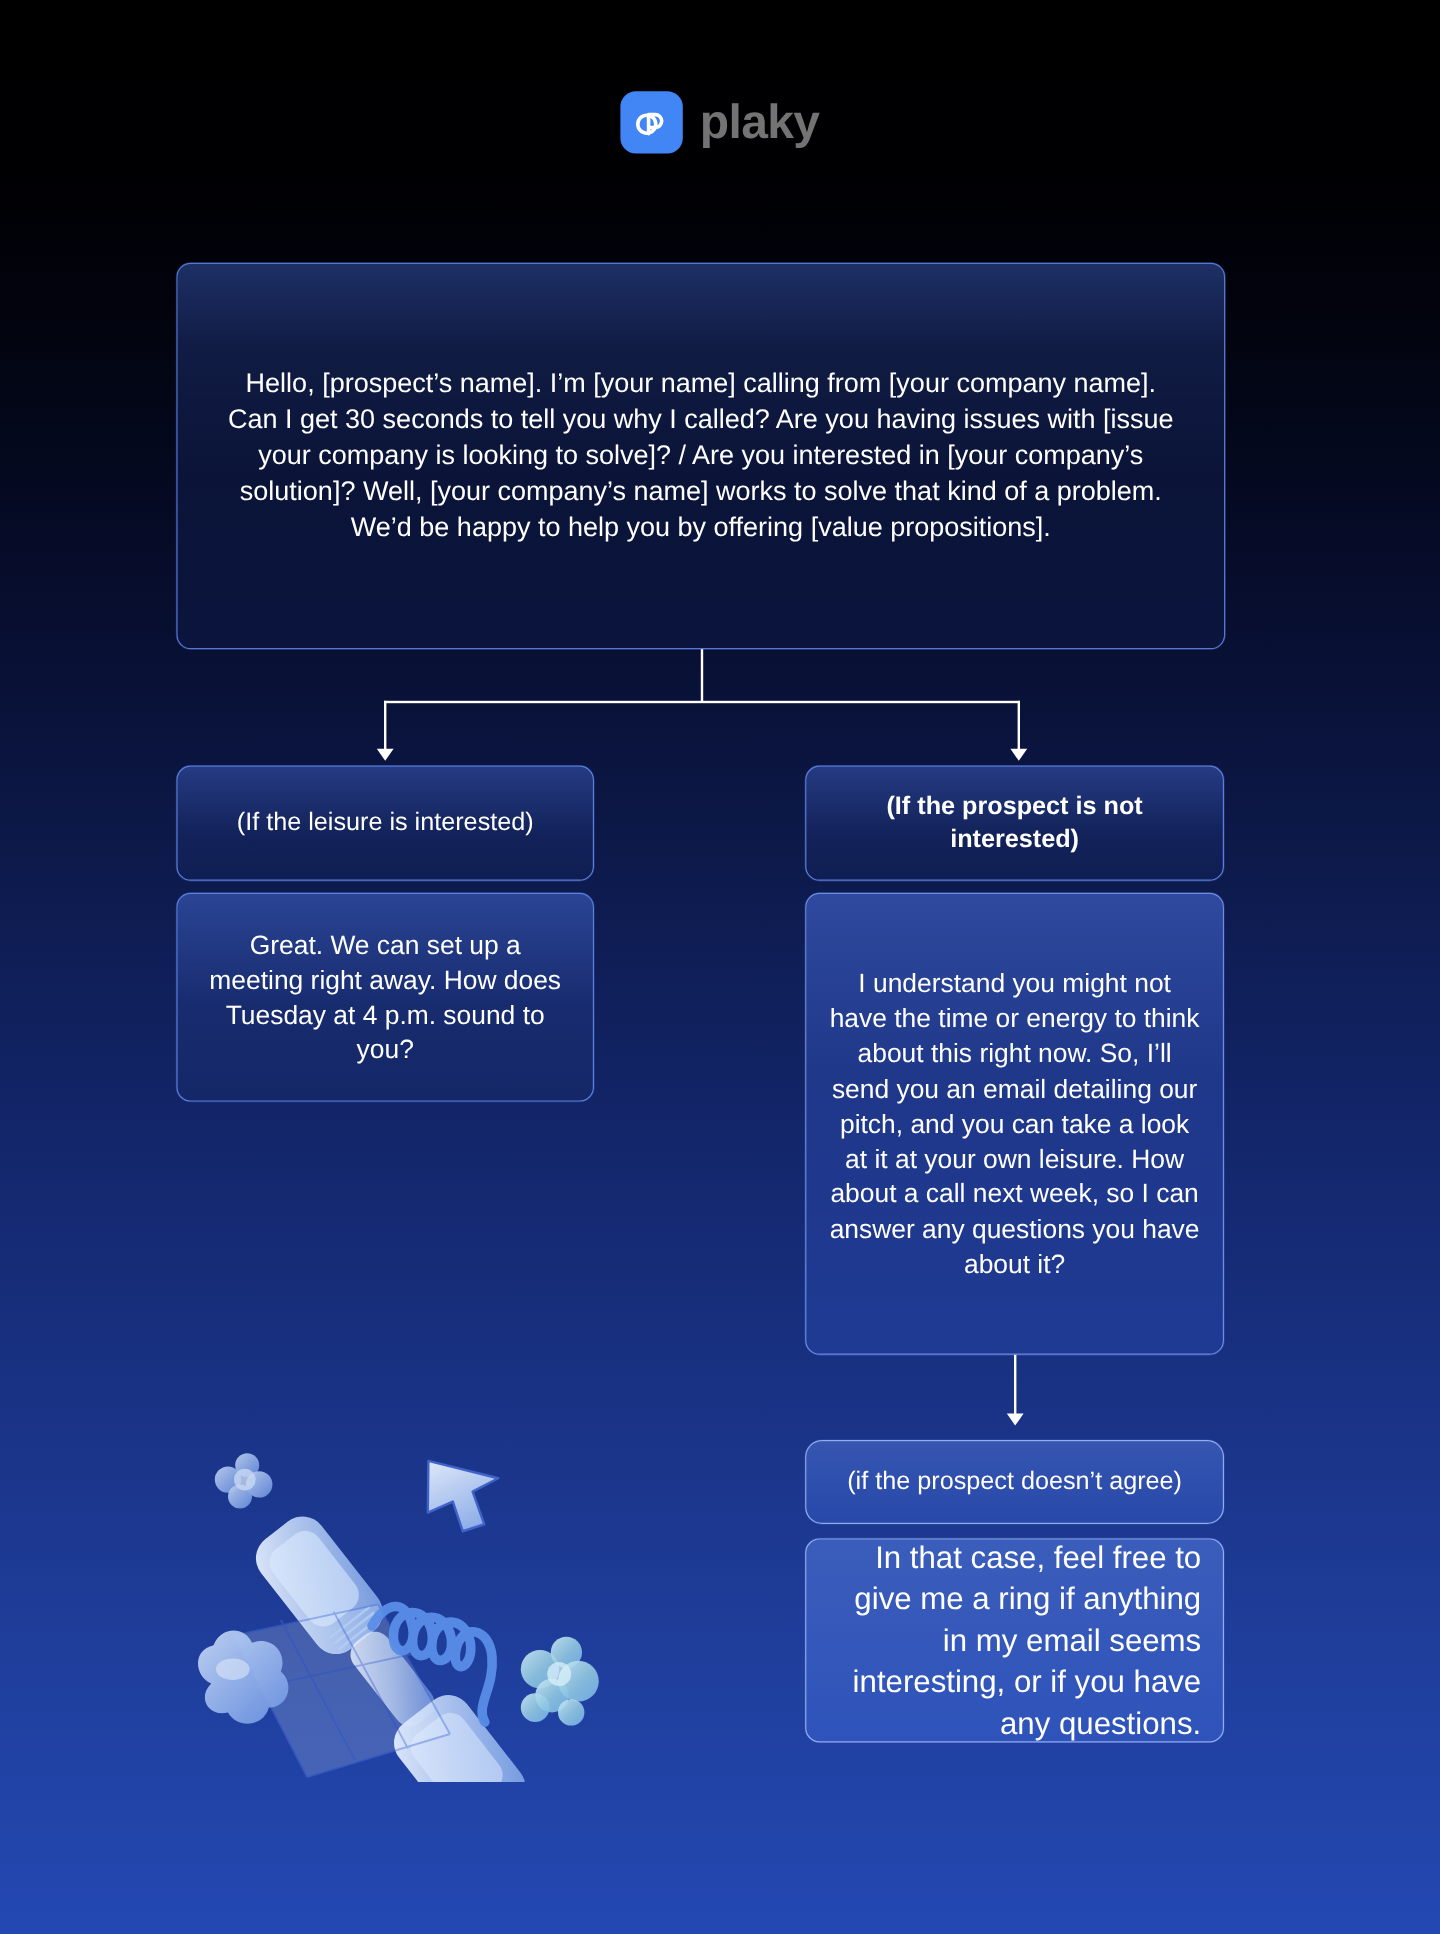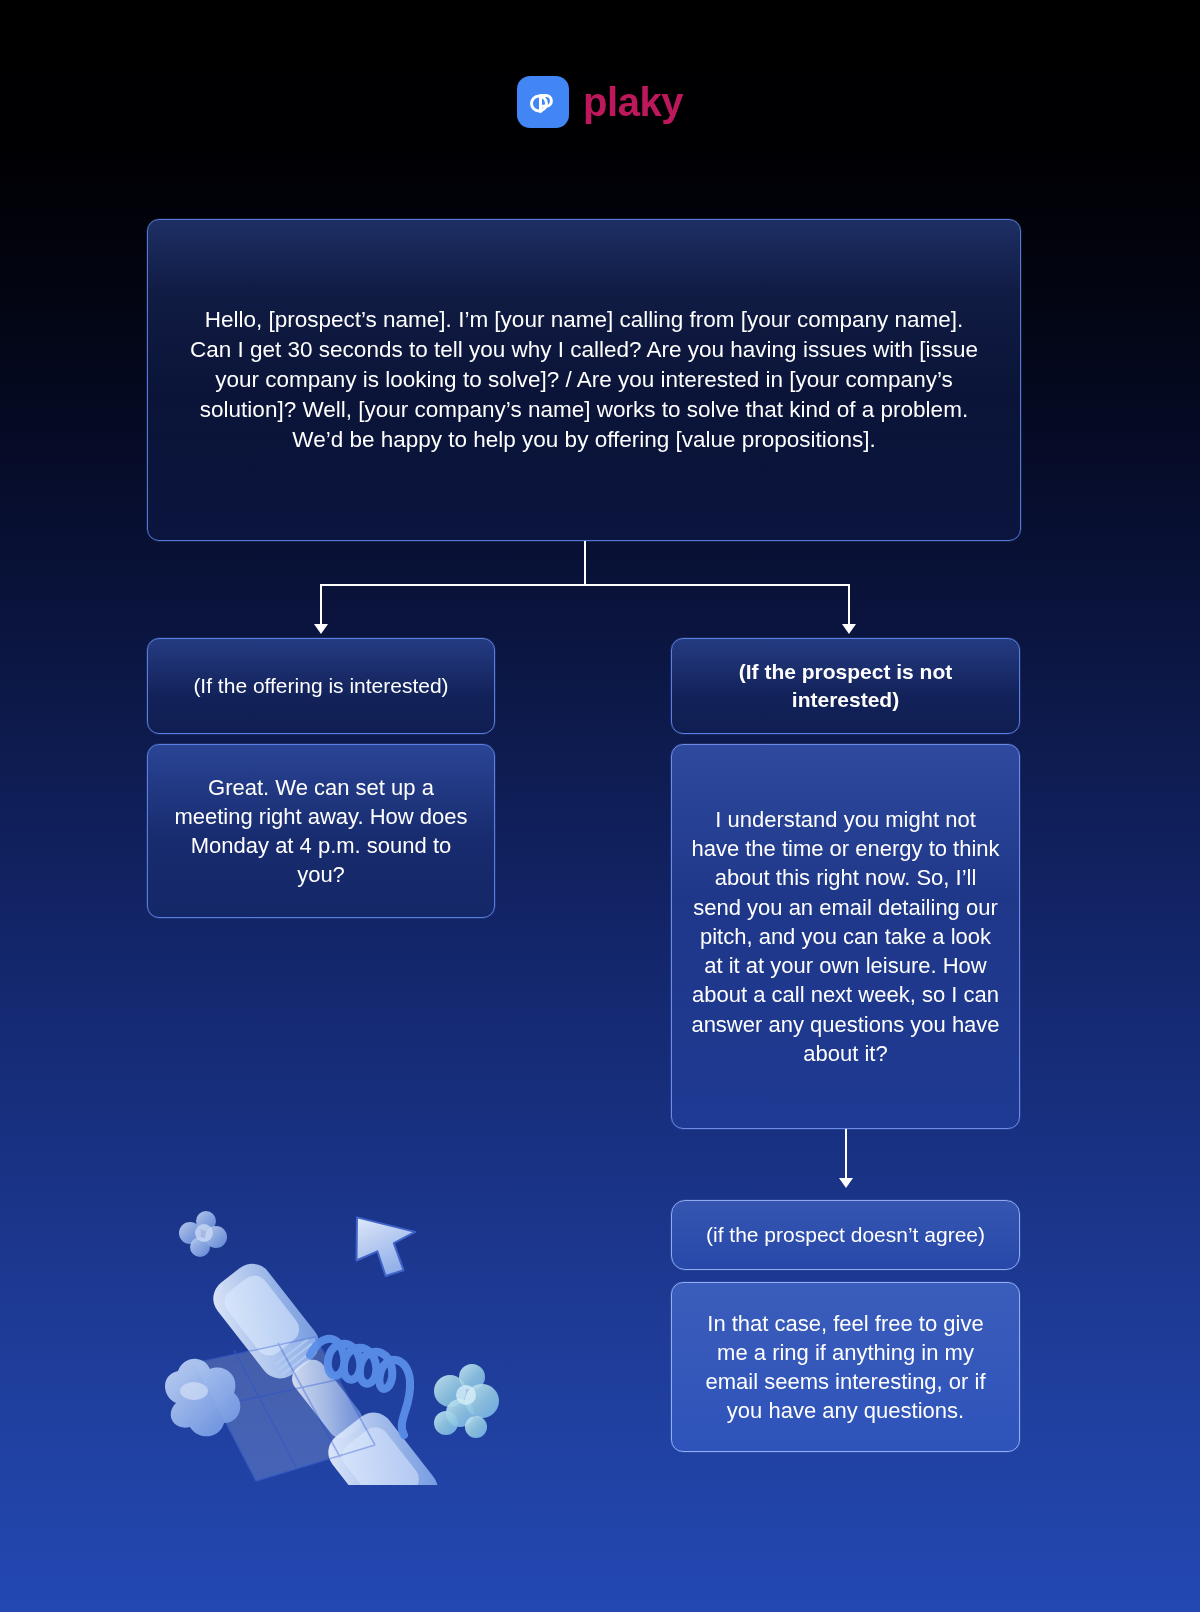--- a/index.html
+++ b/index.html
@@ -41,21 +41,21 @@
   .logo-mark {
     width: 52px;
     height: 52px;
     border-radius: 13px;
     background: #4285f4;
     display: flex;
     align-items: center;
     justify-content: center;
   }
   .logo-text {
-    color: #be185d;
+    color: #737373;
     font-size: 40px;
     font-weight: 700;
     letter-spacing: -0.5px;
     line-height: 1;
   }
 
   
   .node {
     position: absolute;
     border: 1.5px solid #5b7fe0;
@@ -146,25 +146,26 @@
         rgba(86,126,225,0.45) 0%,
         rgba(56,96,206,0.42) 100%);
     border-color: #90aaf0;
     border-radius: 14px;
   }
   #node-in-that-case {
     left: 671px;
     top: 1282px;
     width: 349px;
     height: 170px;
-    font-size: 22px;
+    font-size: 26px;
     background: linear-gradient(180deg,
         rgba(92,132,232,0.48) 0%,
         rgba(62,104,214,0.45) 100%);
     border-color: #93acf2;
+    text-align: right;
   }
 
   
   .conn {
     position: absolute;
     background: #ffffff;
   }
   .conn.v { width: 2px; }
   .conn.h { height: 2px; }
   .arrowhead {
@@ -199,25 +200,25 @@
 </div>
 
 <div class="node" id="node-opening">
   <span class="txt">Hello, [prospect’s name]. I’m [your name] calling from [your company name].
 Can I get 30 seconds to tell you why I called?
 Are you having issues with [issue your company is looking to solve]? / Are you interested in [your company’s solution]?
 Well, [your company’s name] works to solve that kind of a problem. We’d be happy to help you by offering [value propositions].</span>
 </div>
 
 <div class="node" id="node-interested">
-  <span class="txt">(If the offering is interested)</span>
+  <span class="txt">(If the leisure is interested)</span>
 </div>
 
 <div class="node" id="node-great">
-  <span class="txt">Great. We can set up a meeting right away. How does Monday at 4 p.m. sound to you?</span>
+  <span class="txt">Great. We can set up a meeting right away. How does Tuesday at 4 p.m. sound to you?</span>
 </div>
 
 <div class="node" id="node-not-interested">
   <span class="txt">(If the prospect is not interested)</span>
 </div>
 
 <div class="node" id="node-understand">
   <span class="txt">I understand you might not have the time or energy to think about this right now. So, I’ll send you an email detailing our pitch, and you can take a look at it at your own leisure. How about a call next week, so I can answer any questions you have about it?</span>
 </div>
 

